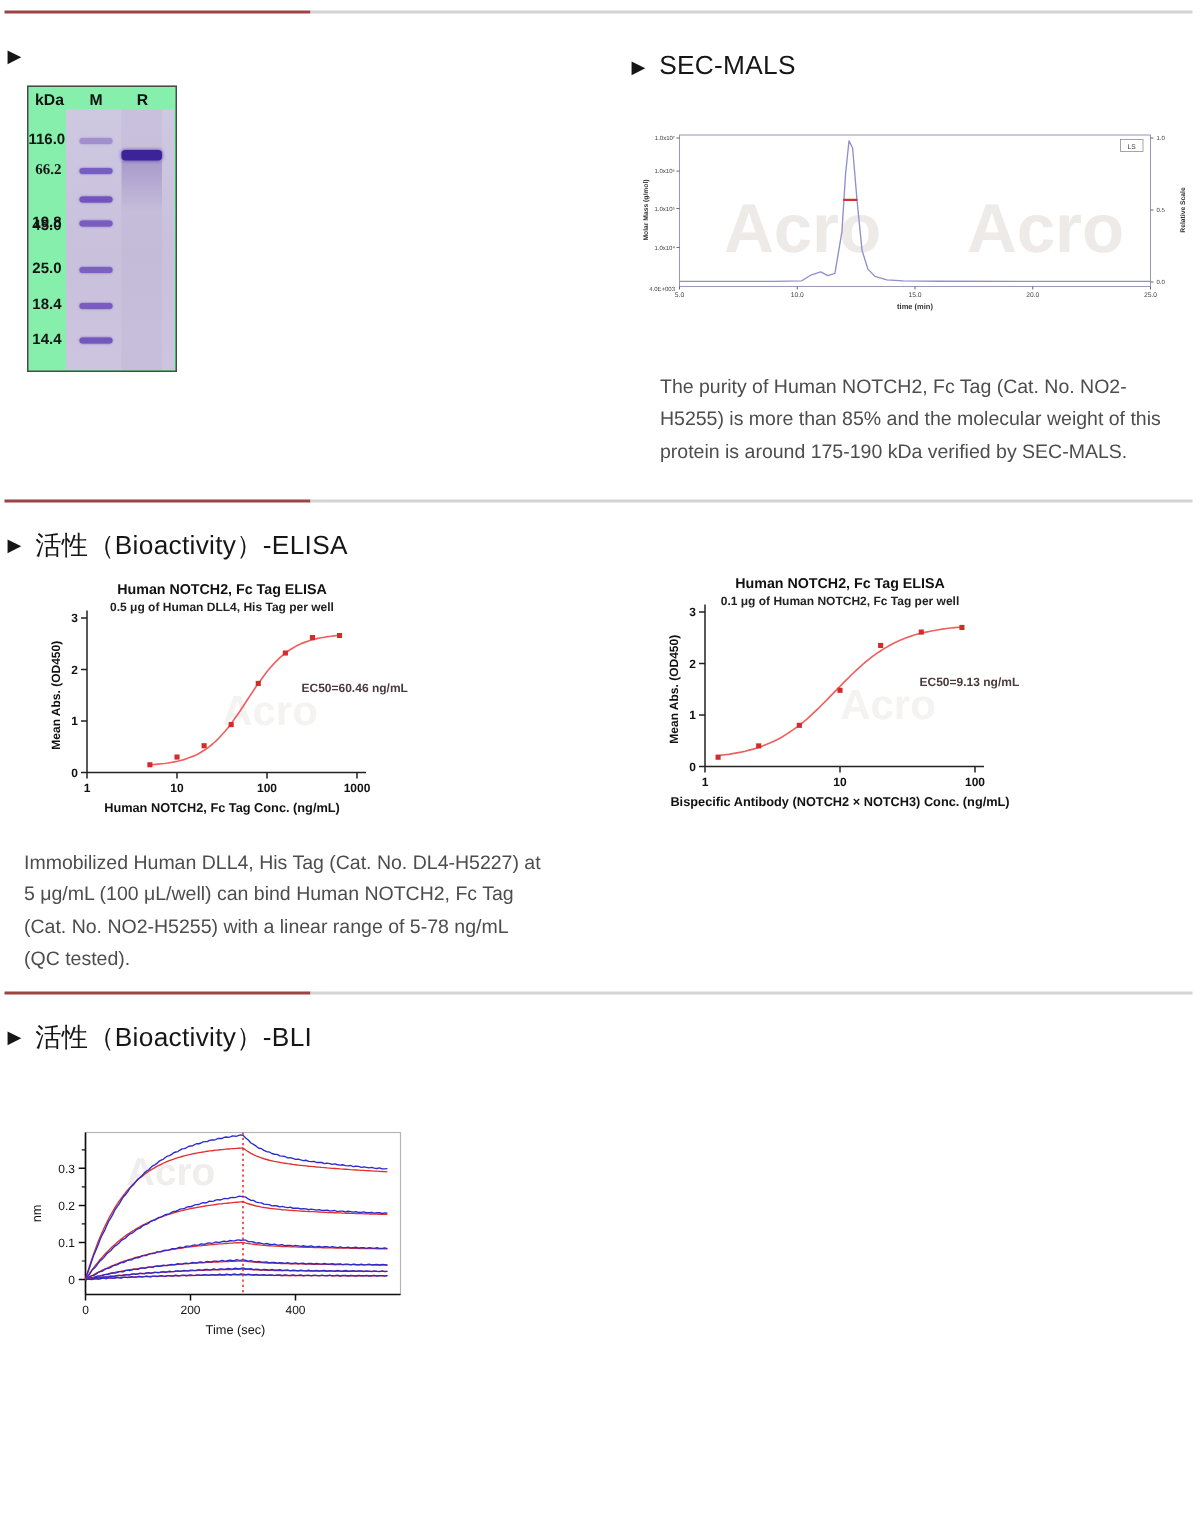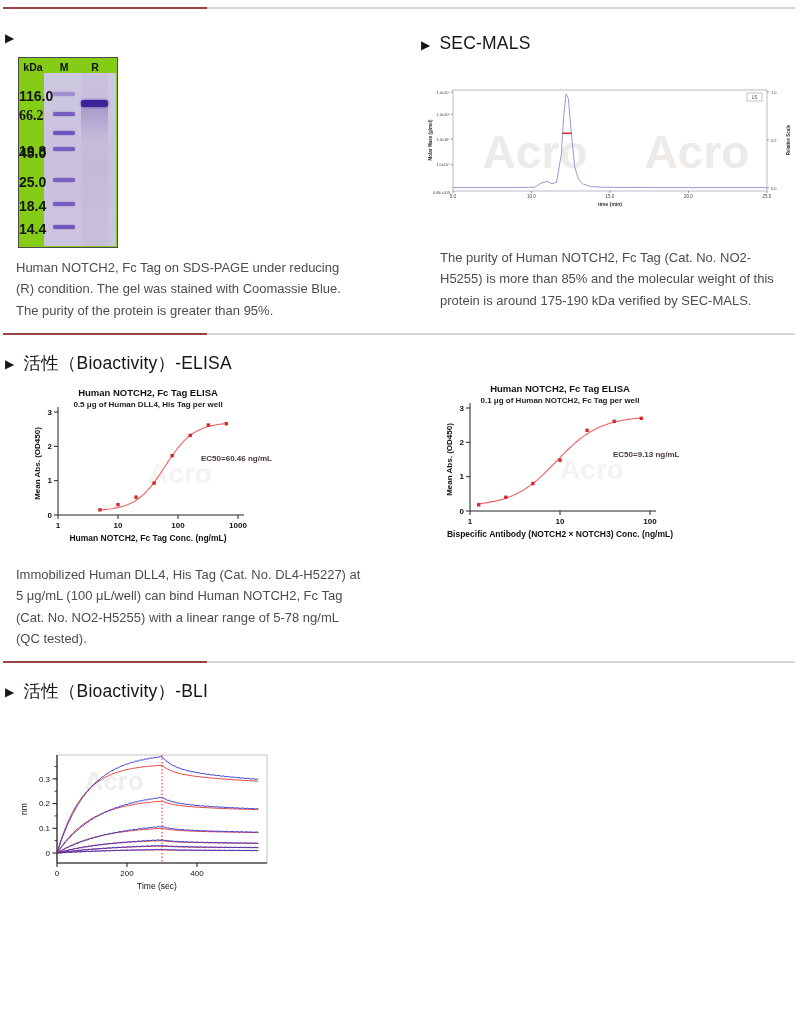--- a/index.html
+++ b/index.html
@@ -7,26 +7,26 @@
         font-family:"Liberation Sans",sans-serif;}
   .divider{position:absolute;left:3px;width:792px;height:2px;display:flex;align-items:center;}
   .divider .red{width:204px;height:2.4px;}
   .divider .gray{flex:1;height:1.6px;}
   .sec-header{position:absolute;display:flex;align-items:center;gap:9px;
       font-size:17.5px;font-weight:500;letter-spacing:.2px;color:#161616;white-space:nowrap;}
   .sec-header .arrow{font-size:12px;line-height:1;transform:translateY(0.5px);}
   .caption{position:absolute;font-size:13px;line-height:1.64;color:#4d4d4d;text-align:left;}
   
   #gel-box{position:absolute;left:18px;top:57px;width:100px;height:191px;
-      border:1.3px solid #4a4a4a;background:#84cc16;box-sizing:border-box;}
+      border:1.3px solid #4a4a4a;background:#86efac;box-sizing:border-box;}
   .gel-head{position:absolute;top:3px;font-weight:700;font-size:10.5px;color:#111;text-align:center;}
   #gel-area{position:absolute;left:25px;top:15px;right:1px;bottom:1px;
       background:linear-gradient(180deg,#cfc8e1 0%,#c9c1dc 55%,#cdc5df 100%);}
   .gel-mlabel{position:absolute;left:0px;width:22px;text-align:right;font-weight:700;
-      font-size:14px;color:#151515;}
+      font-size:10px;color:#151515;}
   .gel-band{position:absolute;left:34px;width:22px;height:4.5px;border-radius:2px;
       background:#6a4bbb;box-shadow:0 0 1.5px #6a4bbb;}
   #r-tint{position:absolute;left:62px;top:15px;width:27px;height:174px;background:rgba(150,135,190,.10);}
   #r-smear{position:absolute;left:62px;width:27px;height:34px;
       background:linear-gradient(180deg,rgba(98,72,168,.30),rgba(98,72,168,0));}
   #r-band{position:absolute;left:61.5px;width:27px;height:7px;border-radius:2.5px;
       background:#3c2399;box-shadow:0 0 2.5px #4a2da6;}
   .chart{position:absolute;}
   svg text{font-family:"Liberation Sans",sans-serif;}
 </style>
@@ -71,21 +71,20 @@
         <div class="gel-band" style="top: 88.5px; opacity: 0.85;"></div>
         <div class="gel-mlabel" style="top: 116px;">25.0</div>
         <div class="gel-band" style="top: 119.5px; opacity: 0.82;"></div>
         <div class="gel-mlabel" style="top: 140px;">18.4</div>
         <div class="gel-band" style="top: 143.5px; opacity: 0.85;"></div>
         <div class="gel-mlabel" style="top: 163px; text-align: right;">14.4</div>
         <div class="gel-band" style="top: 166.5px; opacity: 0.9;"></div>
       </div>
   </div>
 
-  <div class="caption" style="left:16px;top:257px;width:334px">Human NOTCH2, Fc Tag on SDS-PAGE under reducing (R) condition. The gel was stained with Coomassie Blue. The purity of the protein is greater than 95%.</div>
 
   <div class="sec-header" style="left:421px;top:33px">
     <span class="arrow">▶</span>
     <span>SEC-MALS</span>
   </div>
 
   <div class="chart" id="chart-sec" style="left:425px;top:76px;width:370px;height:135px"><svg width="370" height="135" viewBox="0 0 370 135">
         <text x="110" y="92" font-size="46" font-weight="700" text-anchor="middle" fill="#edeae8">Acro</text>
         <text x="272" y="92" font-size="46" font-weight="700" text-anchor="middle" fill="#edeae8">Acro</text>
         <rect x="28" y="14" width="314" height="101" fill="none" stroke="#9a9ab4" stroke-width="0.7"></rect>

